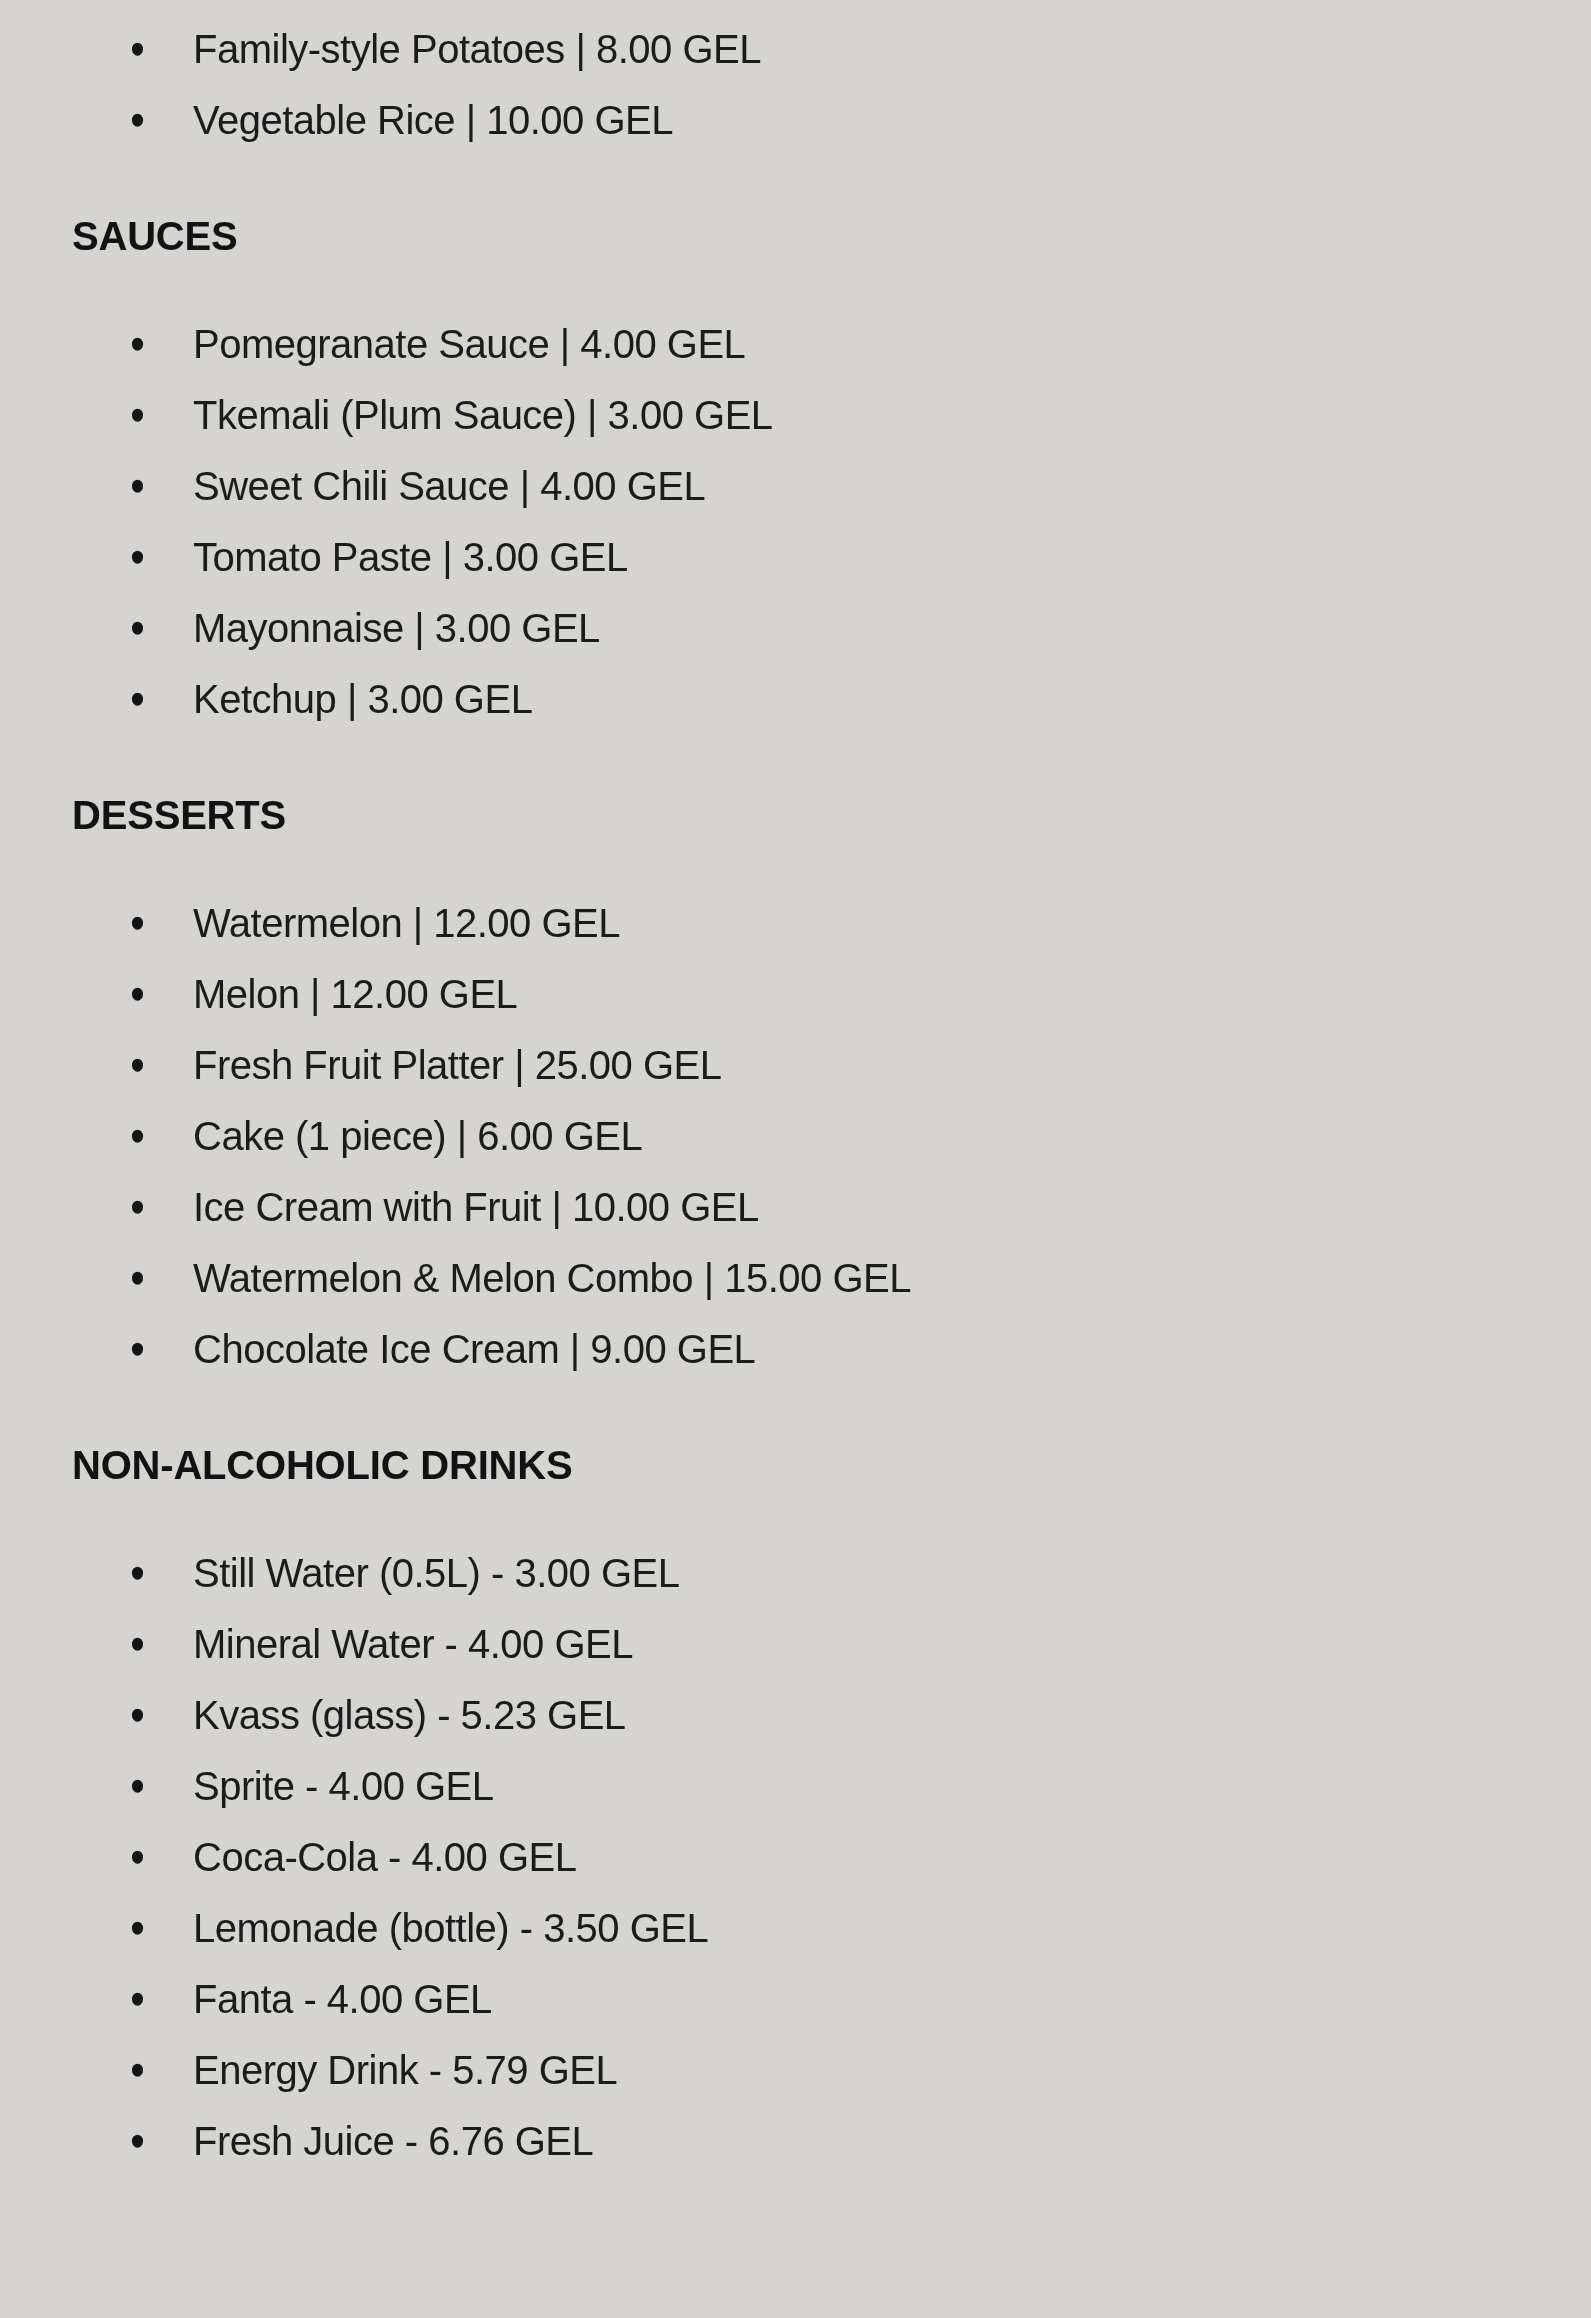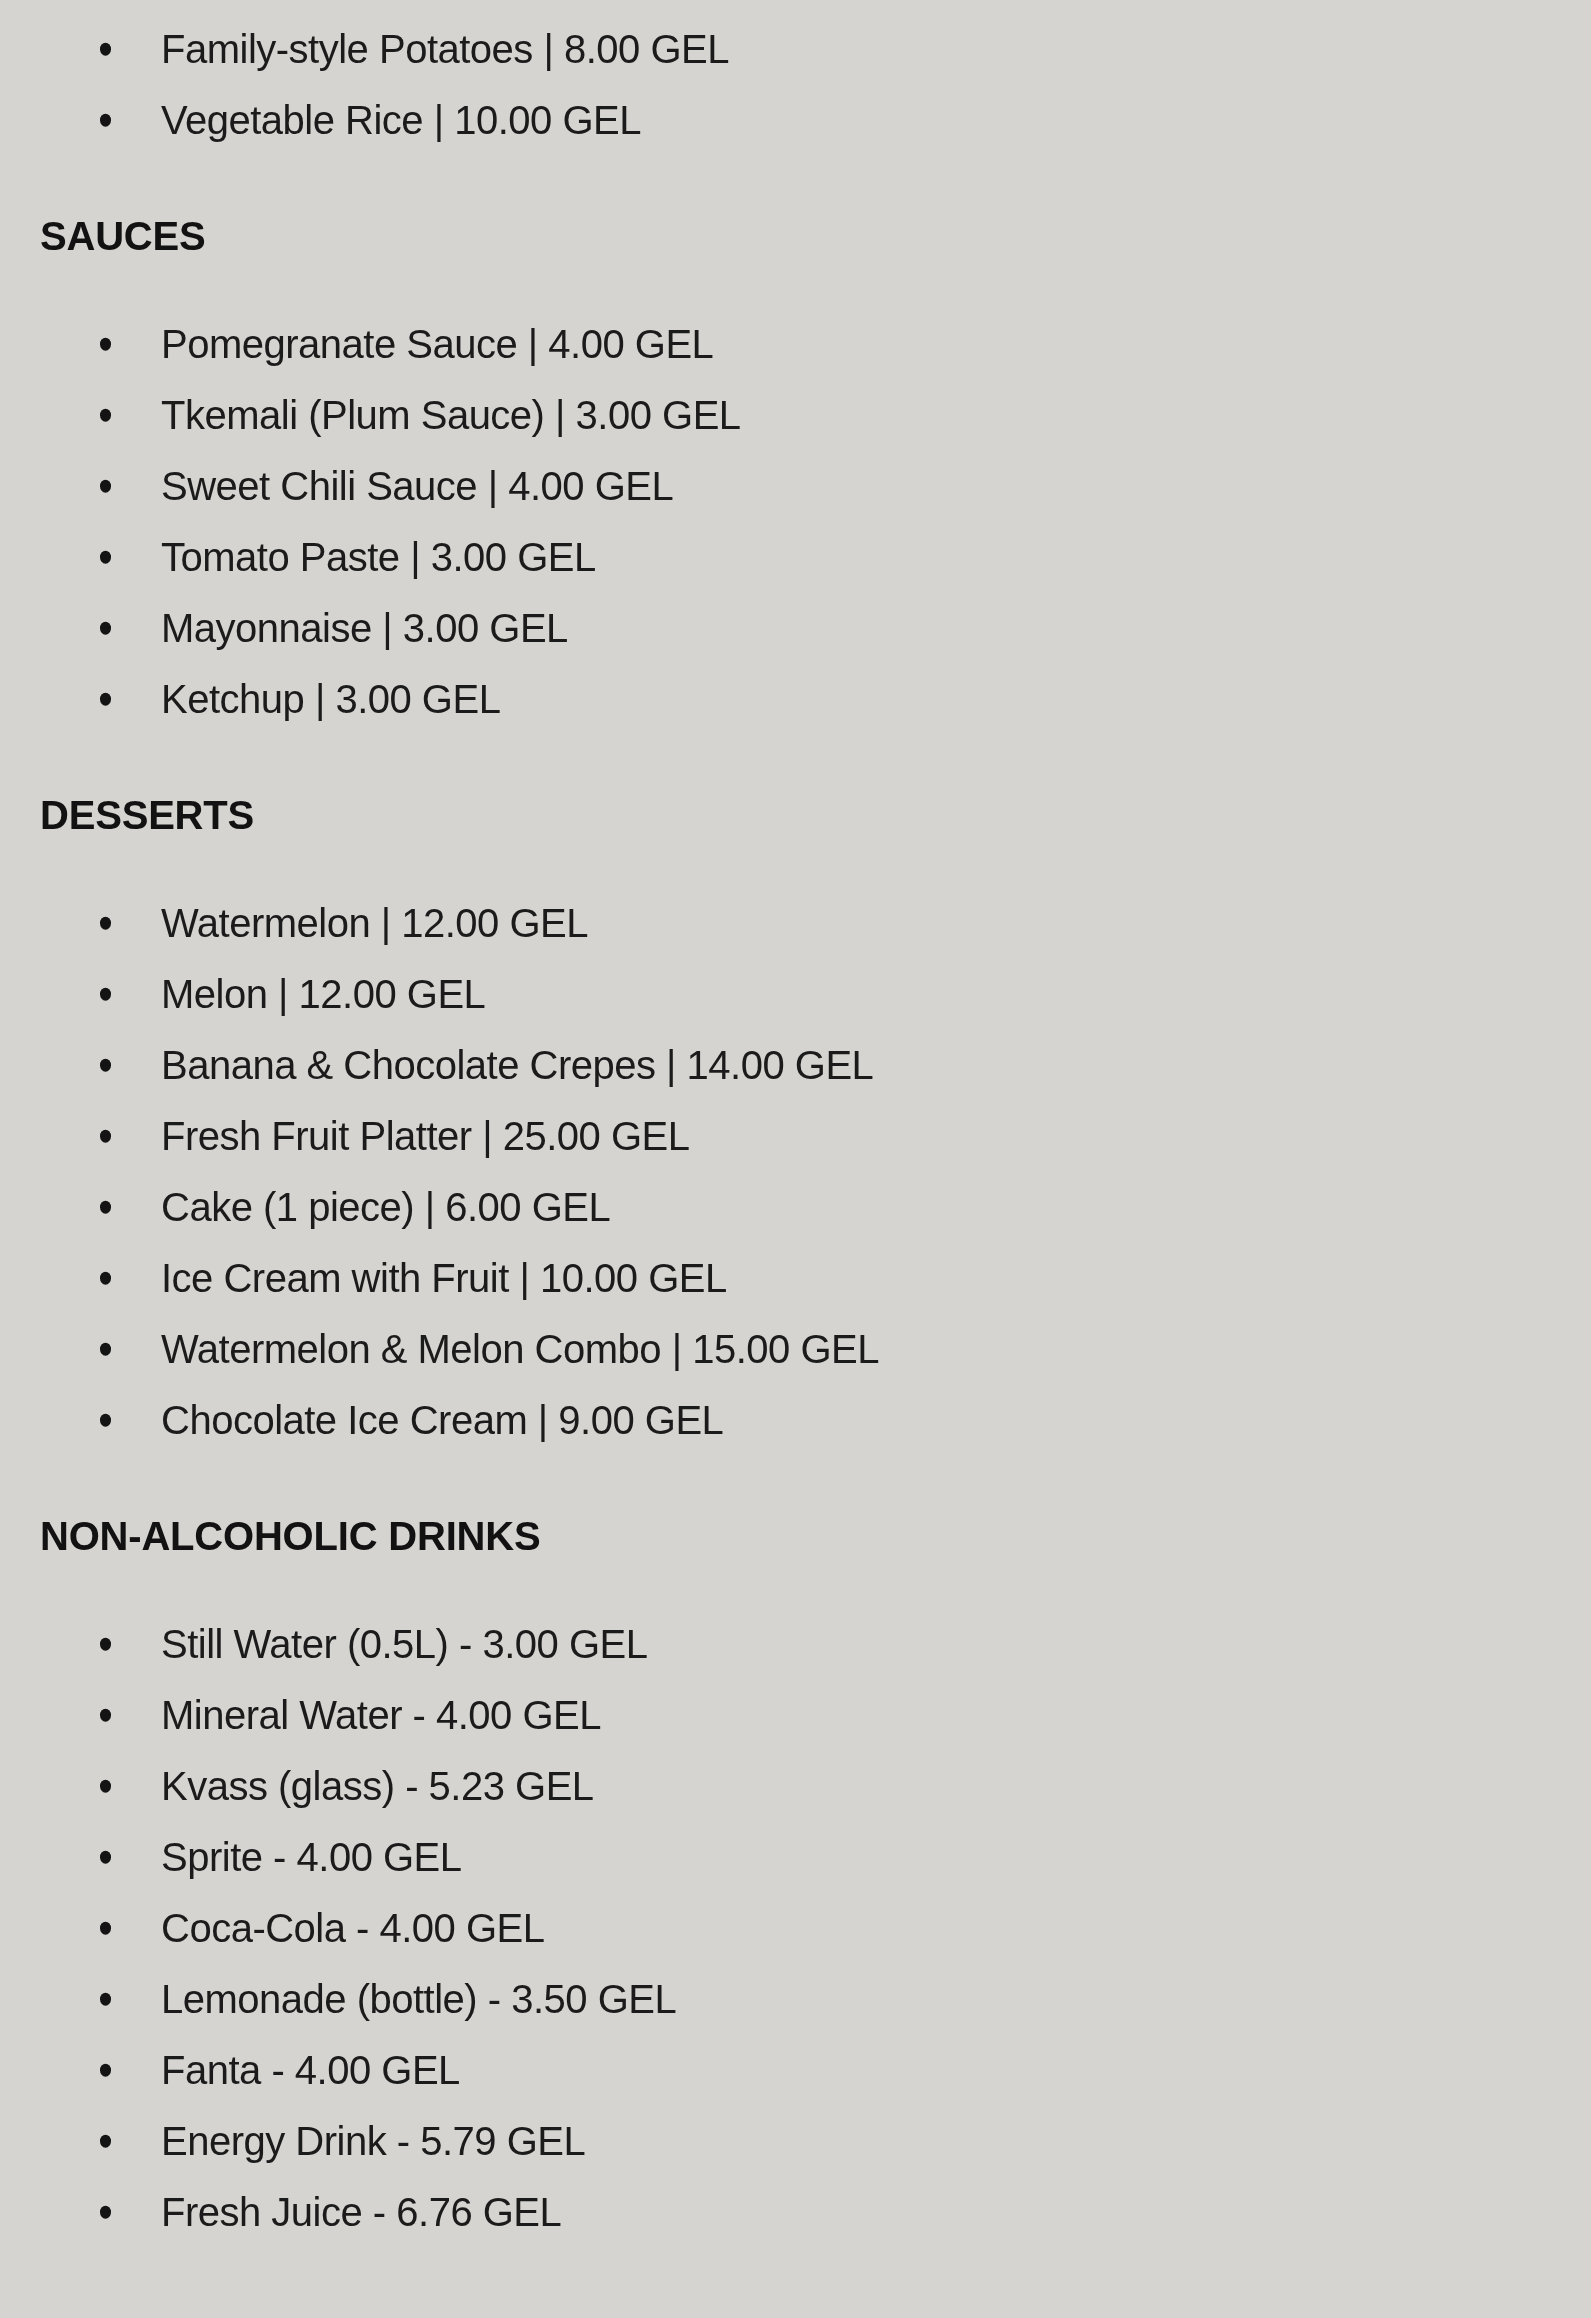--- a/index.html
+++ b/index.html
@@ -7,20 +7,21 @@
     width: 1592px;
     height: 2319px;
     background: #d5d4d0;
     font-family: "Liberation Sans", sans-serif;
     color: #1b1b1b;
     overflow: hidden;
   }
   .doc {
     padding-top: 13.5px;
     width: 1400px;
+    padding-left: 32px;
   }
   .menu-list {
     list-style: none;
     margin: 0;
     padding: 0;
   }
   .menu-item {
     position: relative;
     padding-left: 161px;
     line-height: 71px;
@@ -63,21 +64,20 @@
         <li class="menu-item"><span class="bullet"></span><span class="item-text">Tkemali (Plum Sauce) | 3.00 GEL</span></li>
         <li class="menu-item"><span class="bullet"></span><span class="item-text">Sweet Chili Sauce | 4.00 GEL</span></li>
         <li class="menu-item"><span class="bullet"></span><span class="item-text">Tomato Paste | 3.00 GEL</span></li>
         <li class="menu-item"><span class="bullet"></span><span class="item-text">Mayonnaise | 3.00 GEL</span></li>
         <li class="menu-item"><span class="bullet"></span><span class="item-text">Ketchup | 3.00 GEL</span></li>
       </ul>
       <h3 class="section-heading">DESSERTS</h3>
       <ul class="menu-list">
         <li class="menu-item"><span class="bullet"></span><span class="item-text">Watermelon | 12.00 GEL</span></li>
         <li class="menu-item"><span class="bullet"></span><span class="item-text">Melon | 12.00 GEL</span></li>
-        <li class="menu-item"><span class="bullet"></span><span class="item-text">Banana &amp; Chocolate Crepes | 14.00 GEL</span></li>
         <li class="menu-item"><span class="bullet"></span><span class="item-text">Fresh Fruit Platter | 25.00 GEL</span></li>
         <li class="menu-item"><span class="bullet"></span><span class="item-text">Cake (1 piece) | 6.00 GEL</span></li>
         <li class="menu-item"><span class="bullet"></span><span class="item-text">Ice Cream with Fruit | 10.00 GEL</span></li>
         <li class="menu-item"><span class="bullet"></span><span class="item-text">Watermelon &amp; Melon Combo | 15.00 GEL</span></li>
         <li class="menu-item"><span class="bullet"></span><span class="item-text">Chocolate Ice Cream | 9.00 GEL</span></li>
       </ul>
       <h3 class="section-heading">NON-ALCOHOLIC DRINKS</h3>
       <ul class="menu-list">
         <li class="menu-item"><span class="bullet"></span><span class="item-text">Still Water (0.5L) - 3.00 GEL</span></li>
         <li class="menu-item"><span class="bullet"></span><span class="item-text">Mineral Water - 4.00 GEL</span></li>

